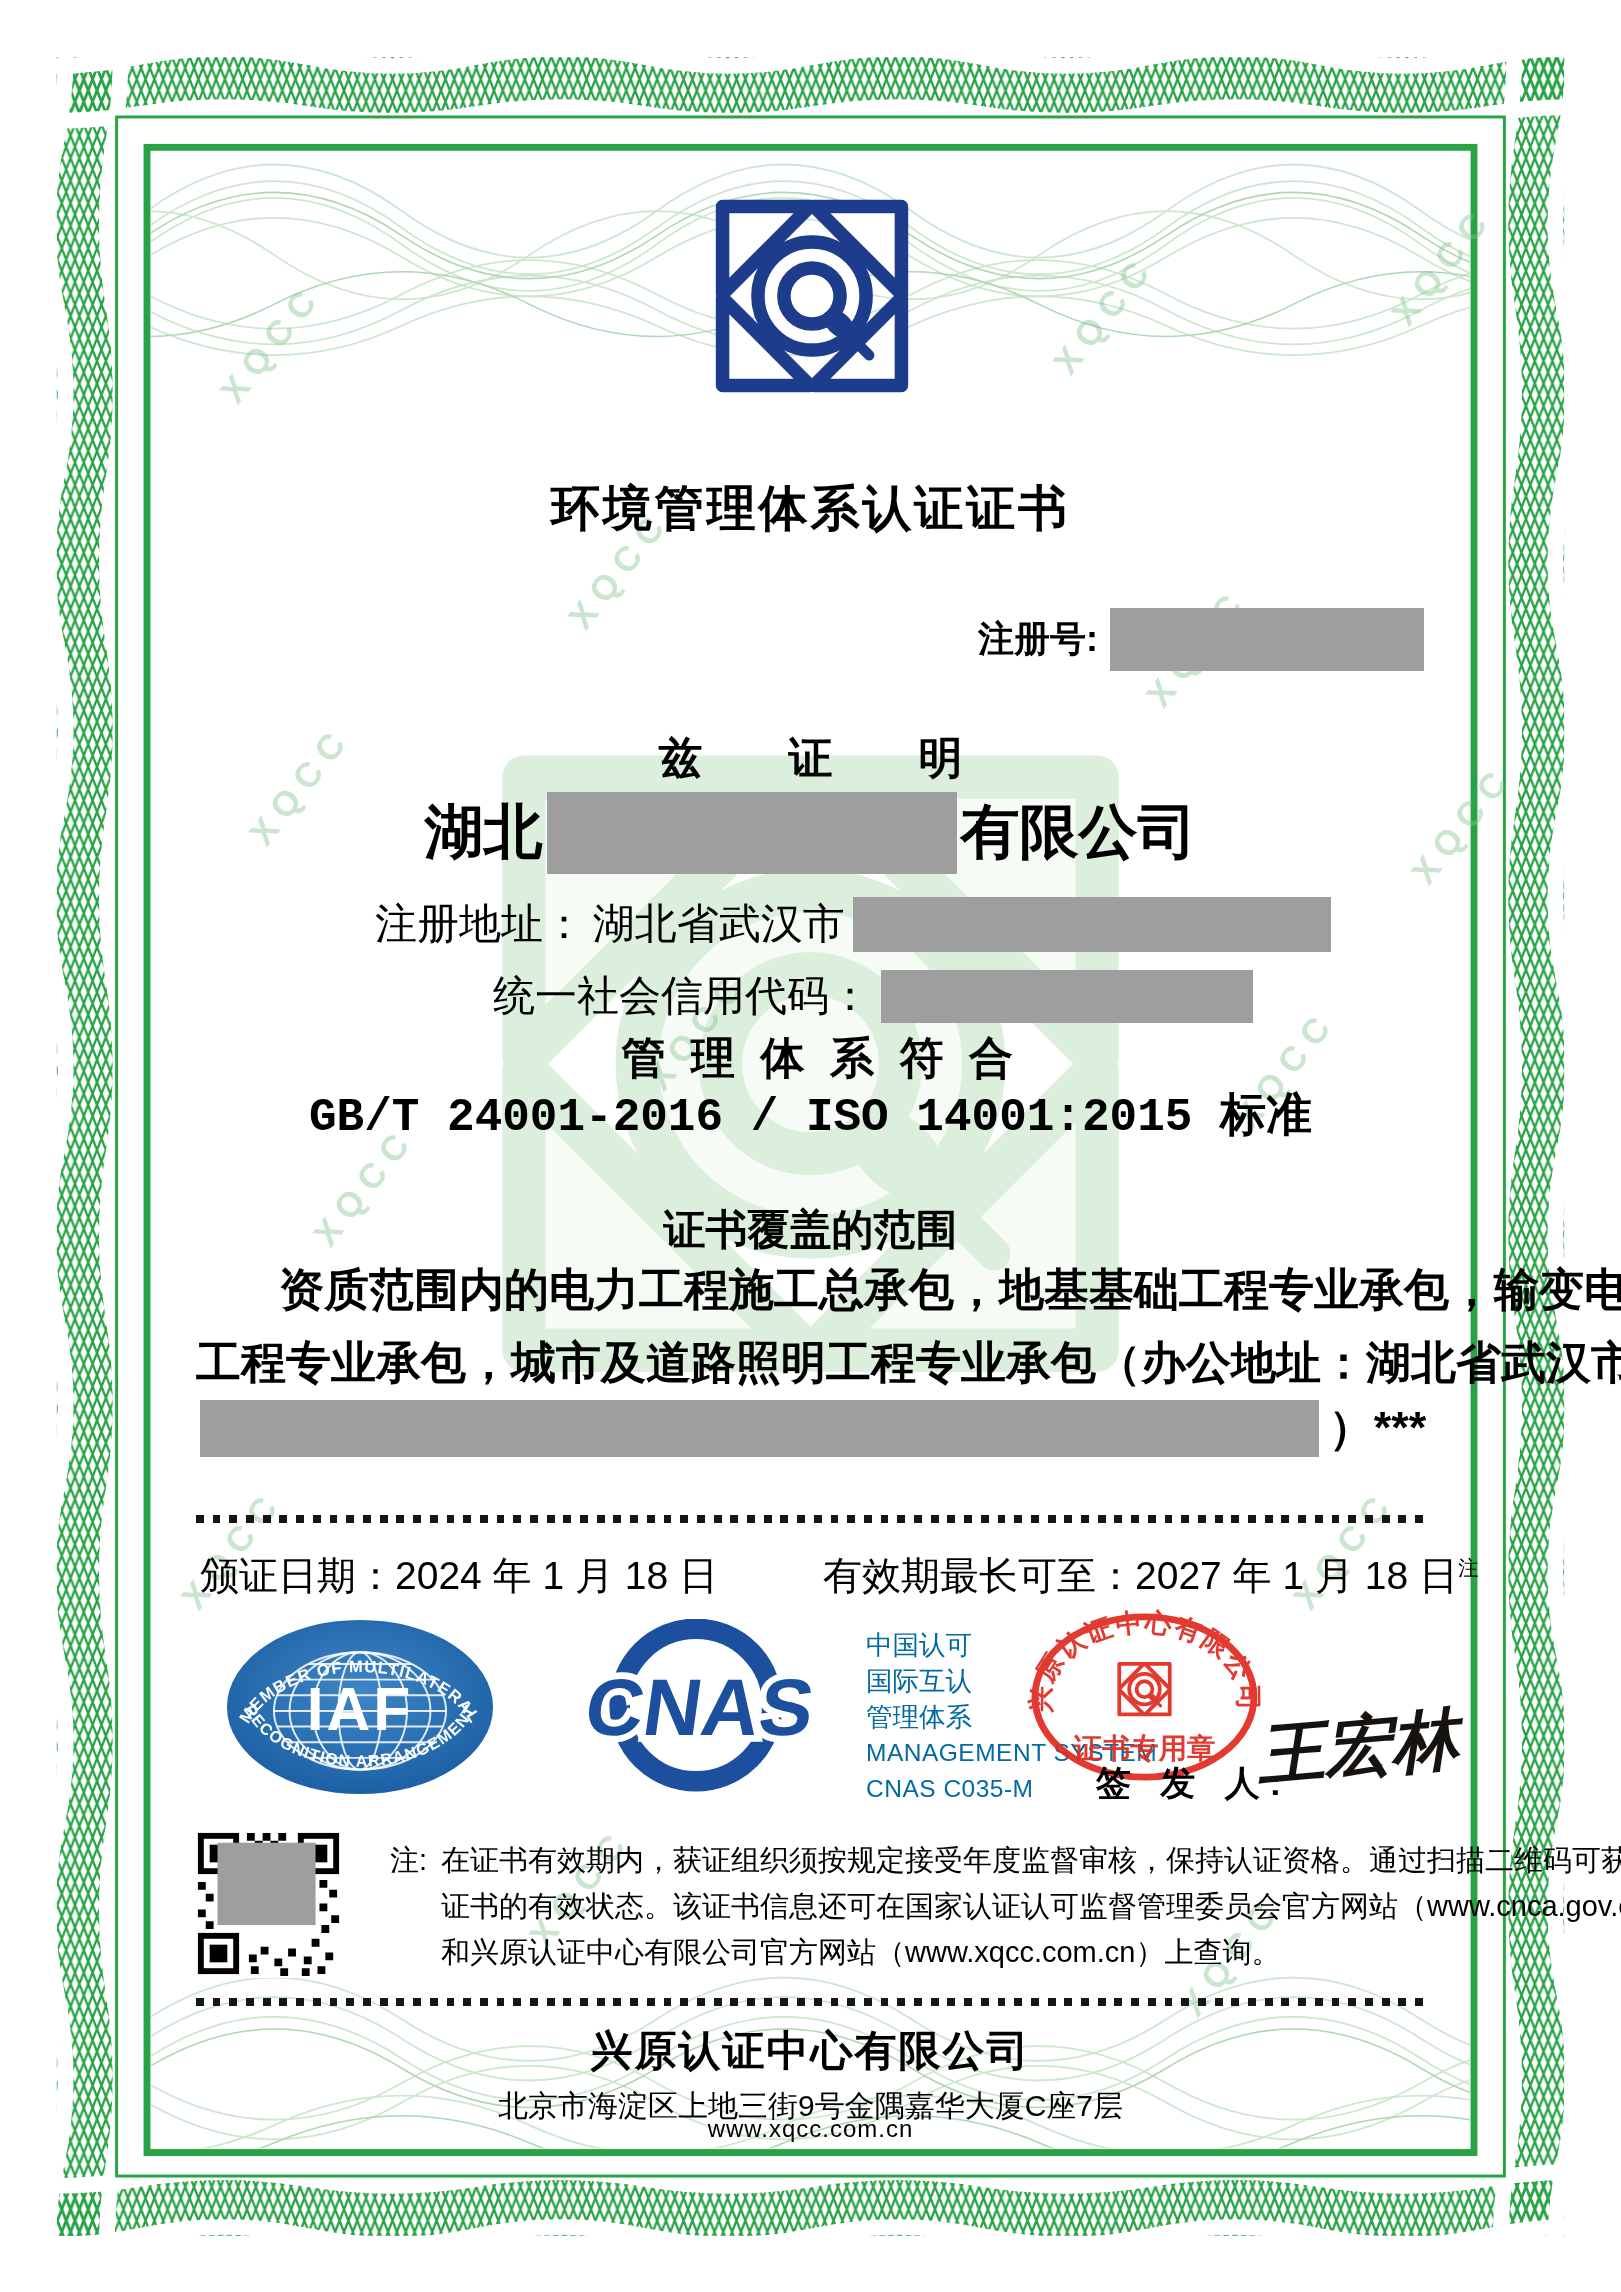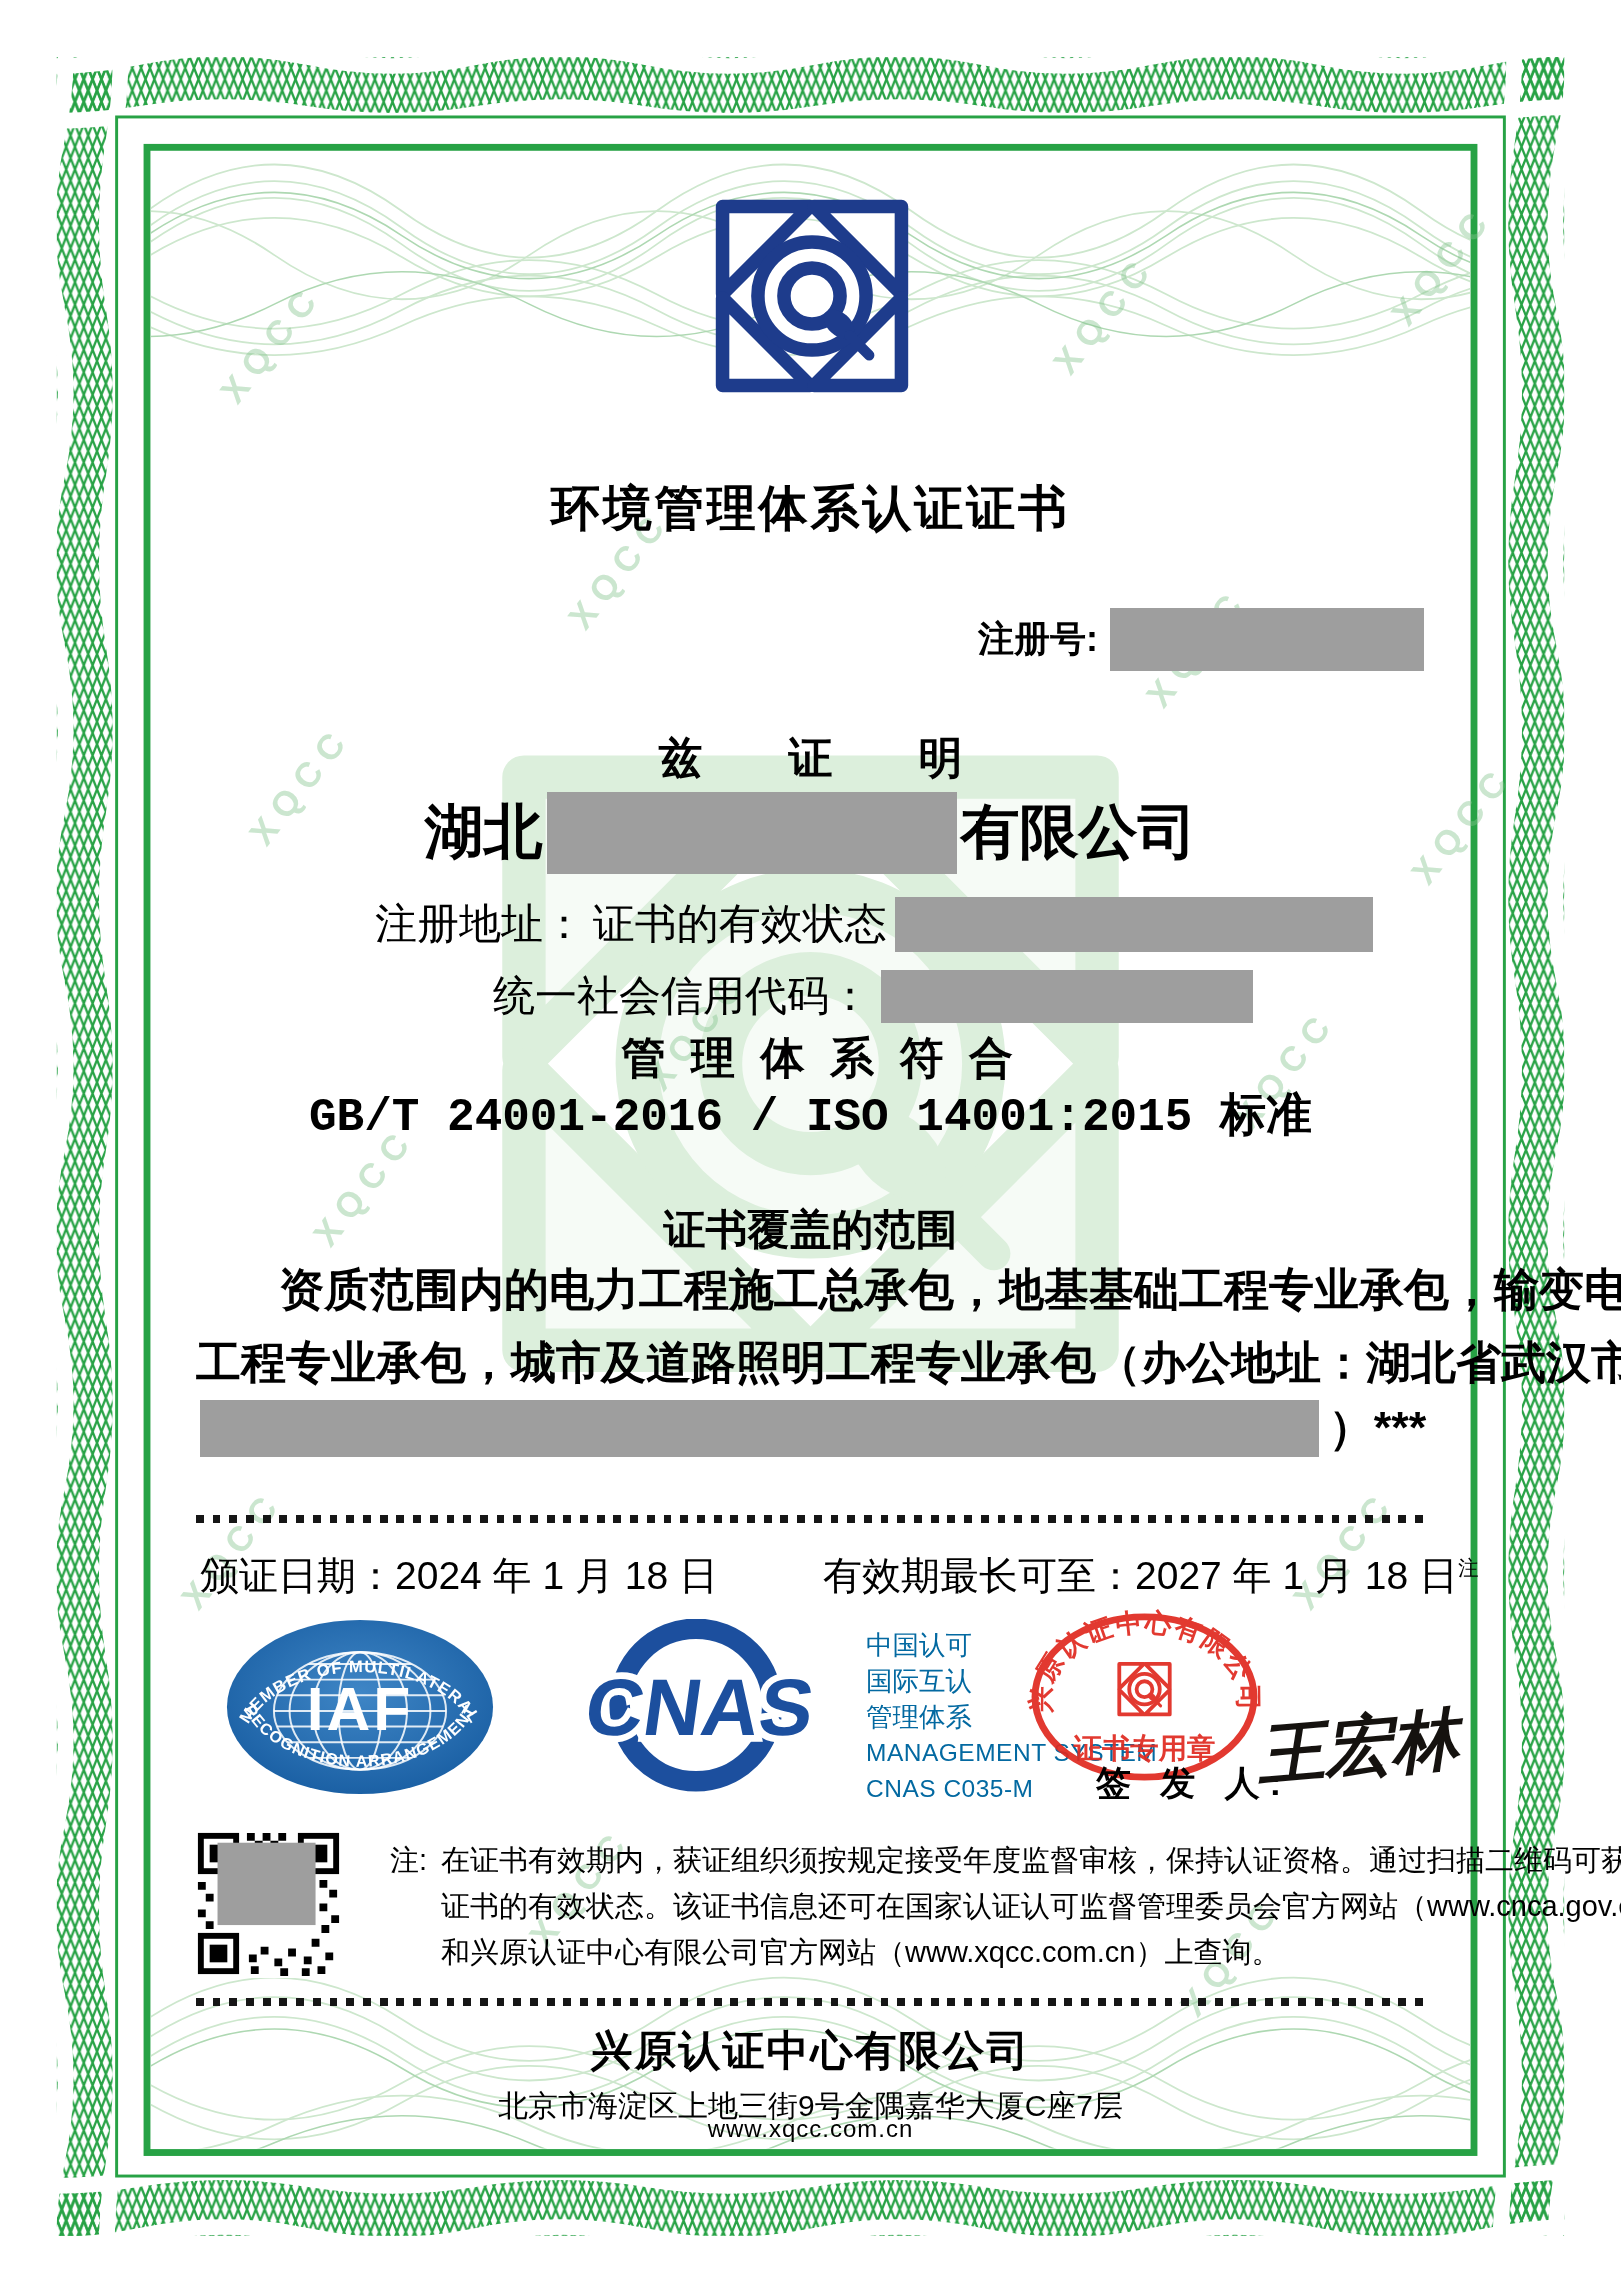--- a/index.html
+++ b/index.html
@@ -159,21 +159,21 @@
   </div>
 
   <div class="abs company-row">
     <span class="txt">湖北</span>
     <span class="redact" style="width:410px;height:82px;margin:0 3.9px;"></span>
     <span class="txt">有限公司</span>
   </div>
 
   <div class="abs addr-row">
     <span>注册地址：</span>
-      <span>证书的有效状态</span>
+      <span>湖北省武汉市</span>
     <span class="redact" style="width:478px;height:55px;"></span>
   </div>
 
   <div class="abs credit-row">
     <span>统一社会信用代码：</span>
     <span class="redact" style="width:372px;height:53px;"></span>
   </div>
 
   <div class="abs center conformity">管理体系符合</div>
   <div class="abs center standard">GB/T 24001-2016 / ISO 14001:2015 标准</div>

